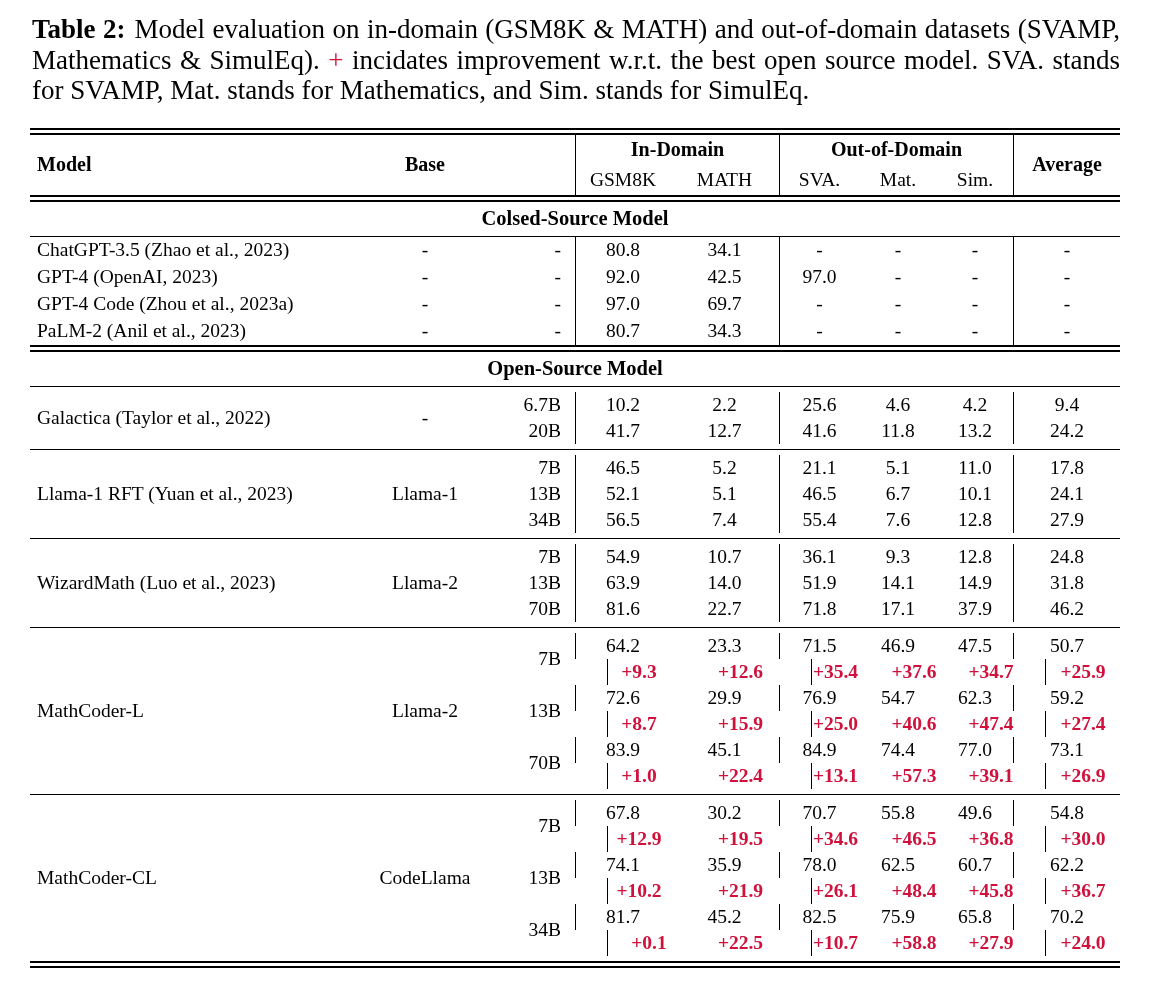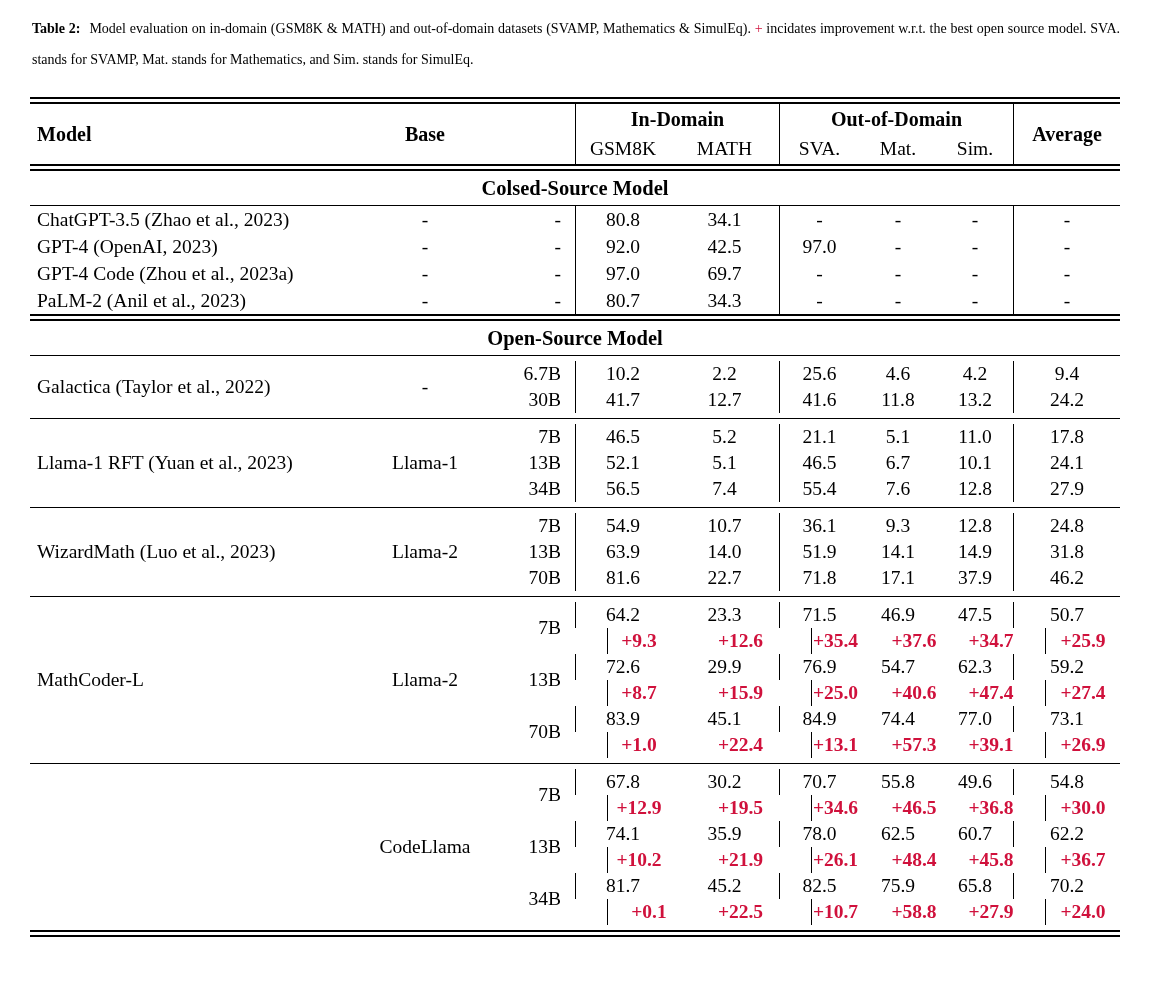--- a/index.html
+++ b/index.html
@@ -9,21 +9,21 @@
     width: 1149px;
     height: 1004px;
     background: #fff;
     color: #000;
     font-family: "Liberation Serif", serif;
     overflow: hidden;
   }
   .caption {
     margin: 0;
     padding: 14px 29px 0 32px;
-    font-size: 14px;
+    font-size: 27px;
     line-height: 30.5px;
     text-align: justify;
   }
   .caption .cap-label { font-weight: bold; margin-right: 9px; }
   .caption .cap-plus { color: var(--red, #d0113c); }
 
   .tbl {
     --cols: 350px 90px 105px 95px 109px 80px 78px 76px 107px;
     margin: 22px 0 0 30px;
     width: 1090px;
@@ -150,21 +150,21 @@
         <div class="group">
           <div class="gc model" style="grid-area: 1 / 1 / 3;">Galactica (Taylor et al., 2022)</div>
           <div class="gc base" style="grid-area: 1 / 2 / 3;">-</div>
           <div class="gc size" style="grid-area: 1 / 3 / 2;">6.7B</div>
           <div class="gc bl" style="grid-area: 1 / 4;">10.2</div>
           <div class="gc" style="grid-area: 1 / 5;">2.2</div>
           <div class="gc bl" style="grid-area: 1 / 6;">25.6</div>
           <div class="gc" style="grid-area: 1 / 7;">4.6</div>
           <div class="gc" style="grid-area: 1 / 8;">4.2</div>
           <div class="gc bl" style="grid-area: 1 / 9;">9.4</div>
-          <div class="gc size" style="grid-area: 2 / 3 / 3;">30B</div>
+          <div class="gc size" style="grid-area: 2 / 3 / 3;">20B</div>
           <div class="gc bl" style="grid-area: 2 / 4;">41.7</div>
           <div class="gc" style="grid-area: 2 / 5;">12.7</div>
           <div class="gc bl" style="grid-area: 2 / 6;">41.6</div>
           <div class="gc" style="grid-area: 2 / 7;">11.8</div>
           <div class="gc" style="grid-area: 2 / 8;">13.2</div>
           <div class="gc bl" style="grid-area: 2 / 9;">24.2</div>
         </div>
         <div class="group rule-above">
           <div class="gc model" style="grid-area: 1 / 1 / 4;">Llama-1 RFT (Yuan et al., 2023)</div>
           <div class="gc base" style="grid-area: 1 / 2 / 4;">Llama-1</div>
@@ -252,20 +252,21 @@
           <div class="gc" style="grid-area: 5 / 8;">77.0</div>
           <div class="gc bl" style="grid-area: 5 / 9;">73.1</div>
           <div class="gc red bl" style="grid-area: 6 / 4;">+1.0</div>
           <div class="gc red" style="grid-area: 6 / 5;">+22.4</div>
           <div class="gc red bl" style="grid-area: 6 / 6;">+13.1</div>
           <div class="gc red" style="grid-area: 6 / 7;">+57.3</div>
           <div class="gc red" style="grid-area: 6 / 8;">+39.1</div>
           <div class="gc red bl" style="grid-area: 6 / 9;">+26.9</div>
         </div>
         <div class="group rule-above">
+          <div class="gc model" style="grid-area: 1 / 1 / 7;">MathCoder-CL</div>
           <div class="gc base" style="grid-area: 1 / 2 / 7;">CodeLlama</div>
           <div class="gc size" style="grid-area: 1 / 3 / 3;">7B</div>
           <div class="gc bl" style="grid-area: 1 / 4;">67.8</div>
           <div class="gc" style="grid-area: 1 / 5;">30.2</div>
           <div class="gc bl" style="grid-area: 1 / 6;">70.7</div>
           <div class="gc" style="grid-area: 1 / 7;">55.8</div>
           <div class="gc" style="grid-area: 1 / 8;">49.6</div>
           <div class="gc bl" style="grid-area: 1 / 9;">54.8</div>
           <div class="gc red bl" style="grid-area: 2 / 4;">+12.9</div>
           <div class="gc red" style="grid-area: 2 / 5;">+19.5</div>

